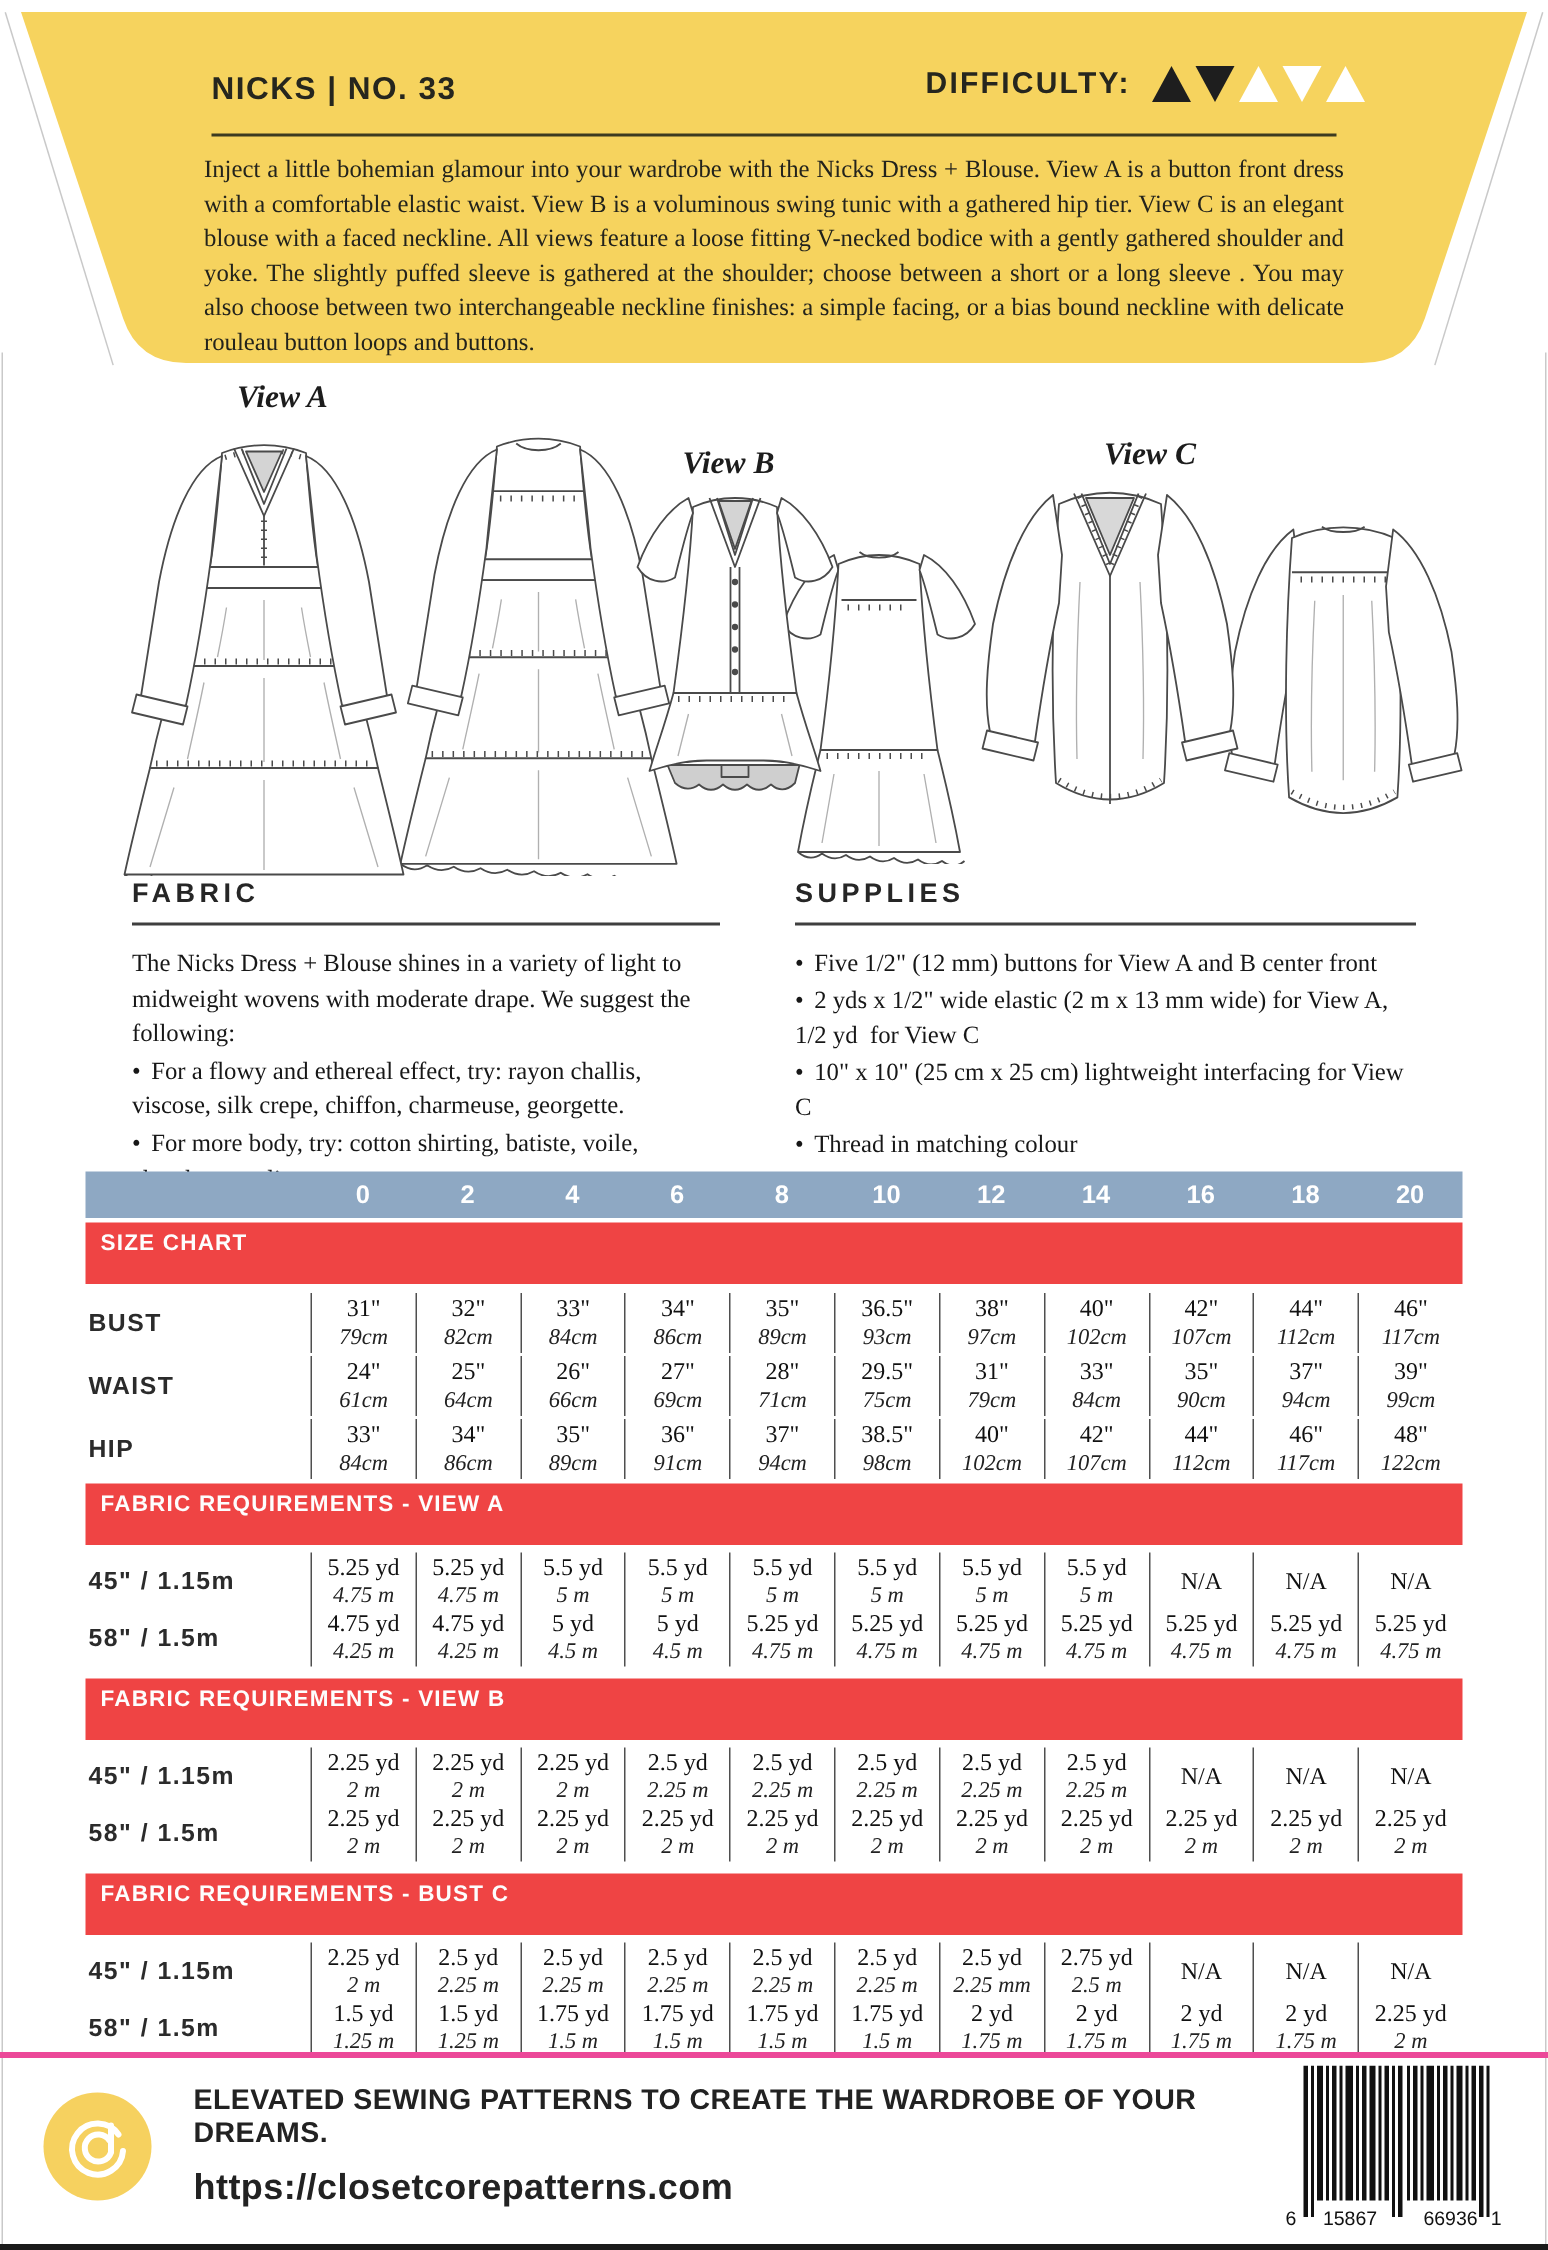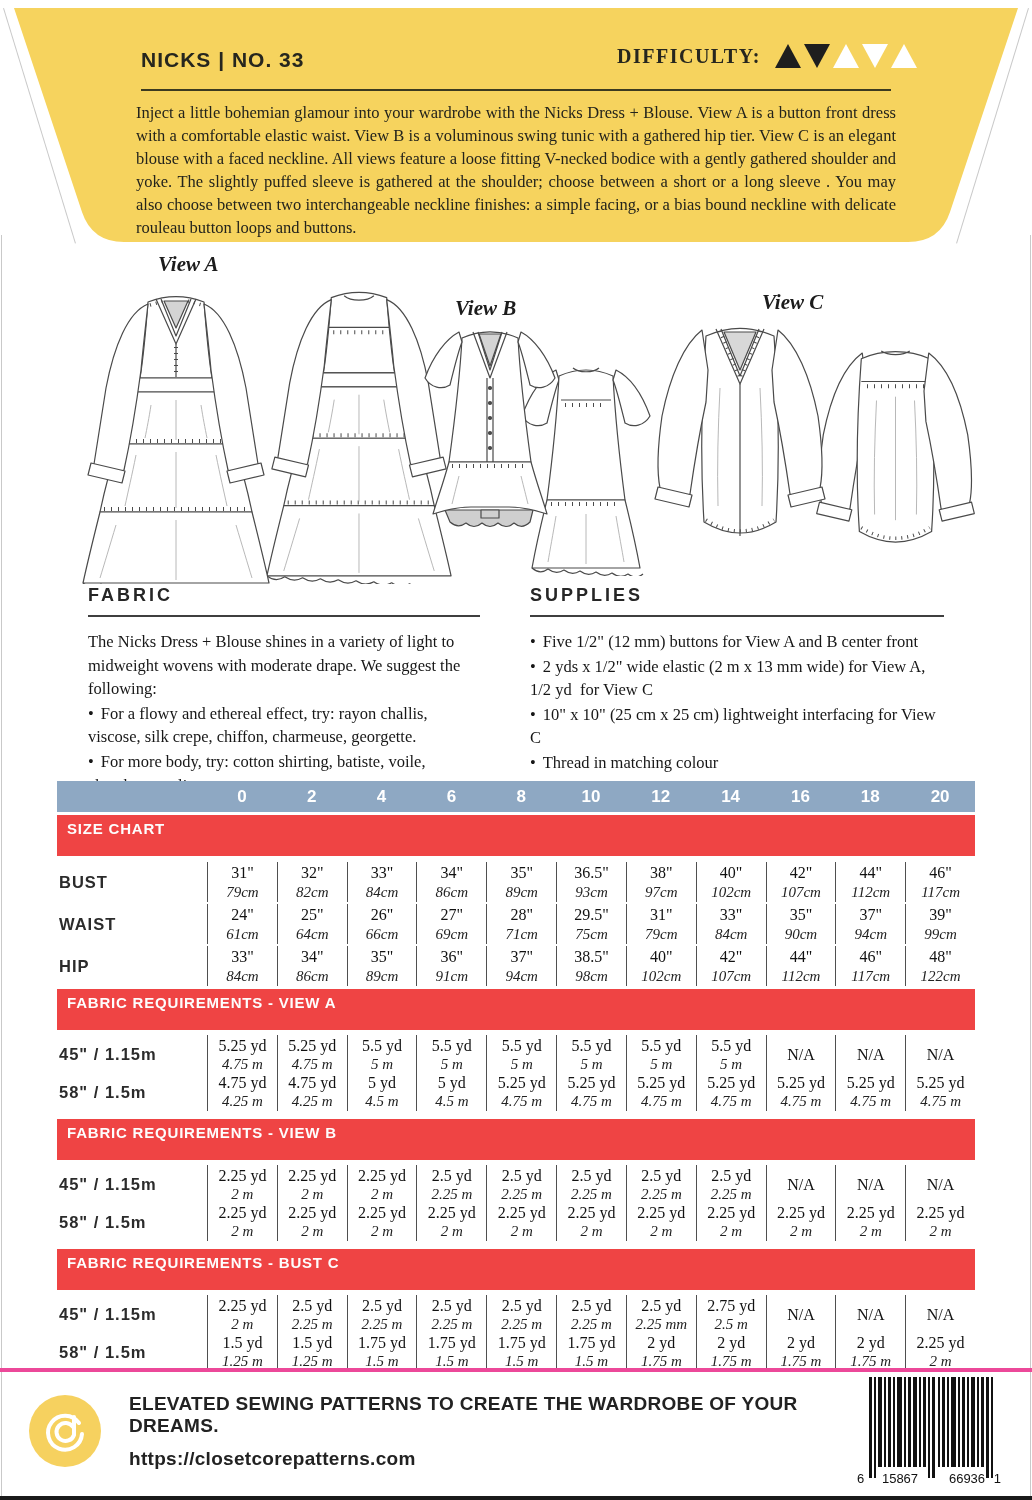--- a/index.html
+++ b/index.html
@@ -10,21 +10,21 @@
   .edge-l{left:1px}.edge-r{right:1px}
   .diag{position:absolute;top:8px;width:246px;height:1px;background:#c9c9c9;}
   .diag-l{left:4px;transform-origin:0 0;transform:rotate(73deg);}
   .diag-r{right:4px;transform-origin:100% 0;transform:rotate(-73deg);}
   .bottom-edge{position:absolute;left:0;right:0;bottom:0;height:4px;background:#1a1a1a;}
 
   
   .flap-svg{position:absolute;top:0;left:0;}
   .flap-content{position:absolute;top:0;left:0;width:1032px;height:250px;}
   .hdr-title{position:absolute;left:141px;top:48px;font-size:21px;font-weight:700;letter-spacing:1px;color:#26261e;}
-  .hdr-diff{position:absolute;left:617px;top:44px;display:flex;align-items:flex-end;gap:14px;font-family:Liberation Serif, serif;}
+  .hdr-diff{position:absolute;left:617px;top:44px;display:flex;align-items:flex-end;gap:14px;}
   .hdr-diff-label{font-size:20px;font-weight:700;letter-spacing:1.5px;color:#26261e;}
   .tris{display:flex;align-items:center;gap:3px;}
   .tri{width:0;height:0;display:inline-block;}
   .tri.up{border-left:13px solid transparent;border-right:13px solid transparent;border-bottom:24px solid #1e1e1e;}
   .tri.down{border-left:13px solid transparent;border-right:13px solid transparent;border-top:24px solid #1e1e1e;}
   .tri.up.light{border-bottom-color:#ffffff;}
   .tri.down.light{border-top-color:#ffffff;}
   .hdr-rule{position:absolute;left:141px;width:750px;top:89px;height:2px;background:#3c3a20;}
   .hdr-desc{position:absolute;left:136px;top:101px;width:760px;font-family:"Liberation Serif",serif;
             font-size:16.5px;line-height:1.4;color:#23231c;text-align:justify;}
@@ -69,21 +69,21 @@
         font-family:"Liberation Serif",serif;font-size:16px;color:#111;}
 
   
   .footer{position:absolute;top:1368px;left:0;width:1032px;height:122px;border-top:4px solid #ec4899;
           display:flex;align-items:center;padding:0 27px;box-sizing:border-box;}
   .logo{flex:0 0 auto;}
   .foot-text{flex:1 1 auto;margin-left:26px;}
   .tagline{font-size:19px;font-weight:700;letter-spacing:0.3px;color:#222;}
   .copyright{font-size:15px;color:#2c2c2c;margin-top:11px;font-weight:600;}
   .heart{color:#f2a39e;font-size:15px;padding:0 3px;}
-  .url{font-size:19px;font-weight:700;color:#222;margin-top:11px;letter-spacing:0.3px;}
+  .url{font-size:24px;font-weight:700;color:#222;margin-top:11px;letter-spacing:0.3px;}
   .barcode{flex:0 0 auto;}
 </style>
 </head>
 <body>
 
 <div class="page">
 
   <div class="edge-l"></div>
   <div class="edge-r"></div>
   <div class="diag diag-l"></div>
@@ -104,21 +104,21 @@
           <span class="tri up light"></span>
         </span>
     </div>
     <div class="hdr-rule"></div>
     <div class="hdr-desc">Inject a little bohemian glamour into your wardrobe with the Nicks Dress + Blouse. View A is a button front dress with a comfortable elastic waist. View B is a voluminous swing tunic with a gathered hip tier. View C is an elegant blouse with a faced neckline. All views feature a loose fitting V-necked bodice with a gently gathered shoulder and yoke. The slightly puffed sleeve is gathered at the shoulder; choose between a short or a long sleeve . You may also choose between two interchangeable neckline finishes: a simple facing, or a bias bound neckline with delicate rouleau button loops and buttons.</div>
   </div>
 
   <div class="drawings">
     <div class="view-label" style="left:158px;top:2px;">View A</div>
     <div class="view-label" style="left:455px;top:46px;">View B</div>
-    <div class="view-label" style="left:762px;top:40px;">View C</div>
+    <div class="view-label" style="left:736px;top:40px;">View C</div>
 
     <svg class="flat" style="left:62px;top:16px;" width="430" height="318" viewBox="0 0 430 318" fill="#ffffff" stroke="#4a4a4a" stroke-width="1.2" stroke-linejoin="round">
       <g transform="translate(198,0) scale(0.99)">
         <path d="M72,32 C90,25 110,25 128,32 C130,58 132,84 136,108 L64,108 C68,84 70,58 72,32 Z"></path>
         <path d="M85,30 C92,36 108,36 115,30" fill="none"></path>
         <path d="M69,62 L131,62" fill="none"></path>
         <path d="M74,67 L126,67" fill="none" stroke-width="4" stroke-dasharray="1 6"></path>
         <path d="M62,108 L138,108 L140,122 L60,122 Z"></path>
         <path d="M60,122 C52,142 46,158 42,174 L158,174 C154,158 148,142 140,122 Z"></path>
         <path d="M42,174 C35,196 29,218 24,242 L176,242 C171,218 165,196 158,174 Z"></path>

